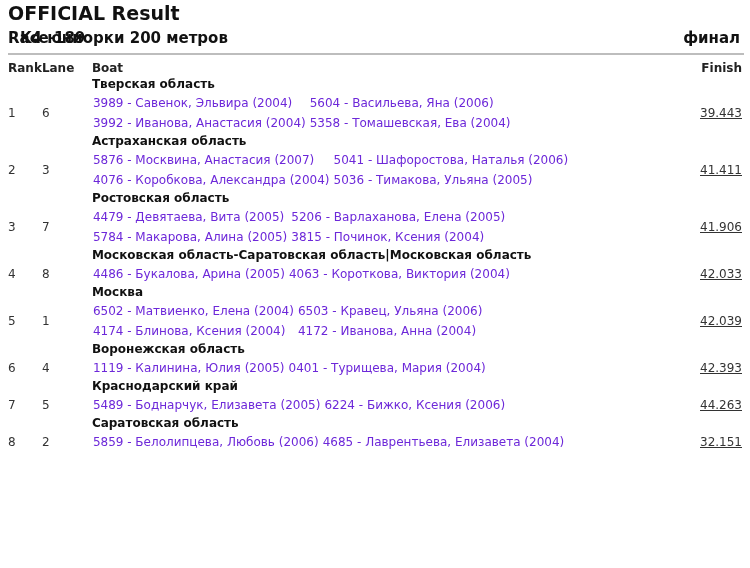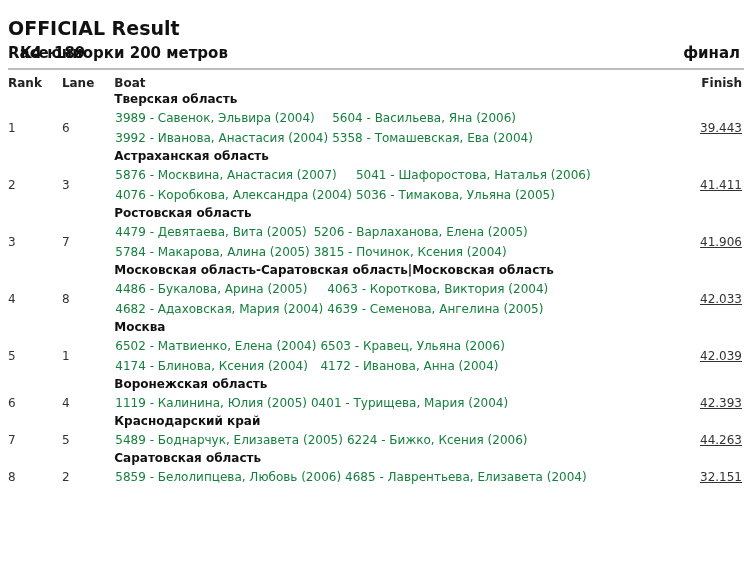--- a/index.html
+++ b/index.html
@@ -15,21 +15,21 @@
       color: #1a1a1a;
     }
     .page {
       position: relative;
       padding: 0 6px 0 8px;
     }
     .title {
       font-size: 19px;
       font-weight: bold;
       margin: 0;
-      padding-top: 16px;
+      padding-top: 1px;
       height: 26px;
       line-height: 24px;
       color: #111;
     }
     .race-header {
       display: flex;
       justify-content: space-between;
       align-items: baseline;
       font-size: 15px;
       font-weight: bold;
@@ -56,21 +56,21 @@
     table.results {
       border-collapse: collapse;
       width: 734px;
       margin-top: 6px;
       font-size: 12px;
     }
     table.results th {
       font-weight: bold;
       font-size: 12px;
       text-align: left;
-      padding: 0 20px 0 0;
+      padding: 0 0 0 0;
       height: 15px;
       line-height: 15px;
       color: #222;
     }
     table.results th.finish { text-align: right; padding-right: 0; }
     table.results td {
       padding: 0;
       vertical-align: middle;
       color: #333;
     }
@@ -86,21 +86,21 @@
     }
     table.crew {
       border-collapse: collapse;
       margin-left: 1px;
     }
     table.crew td {
       padding: 0 4px 0 0;
       line-height: 20px;
       height: 20px;
       white-space: nowrap;
-      color: #15803d;
+      color: #6d28d9;
       font-size: 12px;
     }
     tr.entry td.rank, tr.entry td.lane, tr.entry td.finish {
       padding-top: 17px;
     }
   </style>
 </head>
 <body>
 
 <div class="page">
@@ -192,24 +192,20 @@
     <td class="rank">4</td>
     <td class="lane">8</td>
     <td class="boat">
       <div class="club">Московская область-Саратовская область|Московская область</div>
       <table class="crew">
         <tbody>
           <tr>
             <td>4486 - Букалова, Арина (2005)</td>
             <td>4063 - Короткова, Виктория (2004)</td>
           </tr>
-          <tr>
-            <td>4682 - Адаховская, Мария (2004)</td>
-            <td>4639 - Семенова, Ангелина (2005)</td>
-          </tr>
         </tbody>
       </table>
     </td>
     <td class="finish">42.033</td>
   </tr>
 
   <tr class="entry">
     <td class="rank">5</td>
     <td class="lane">1</td>
     <td class="boat">

